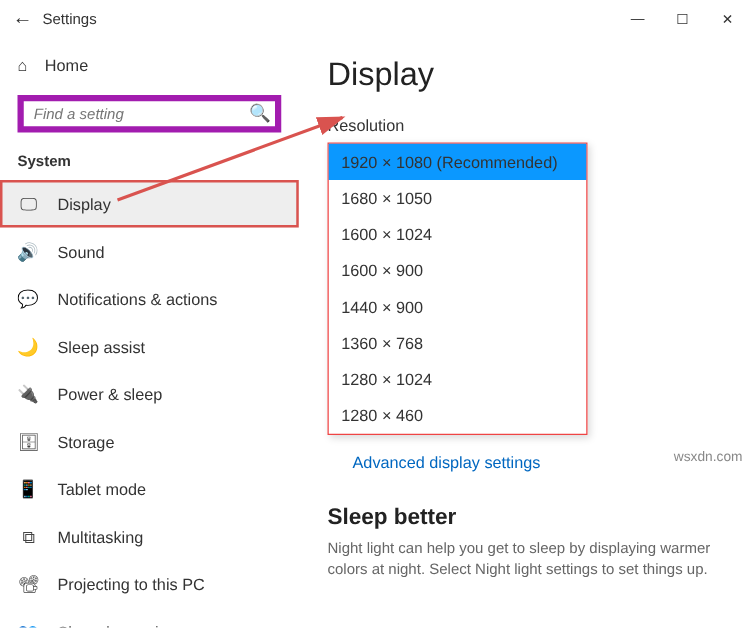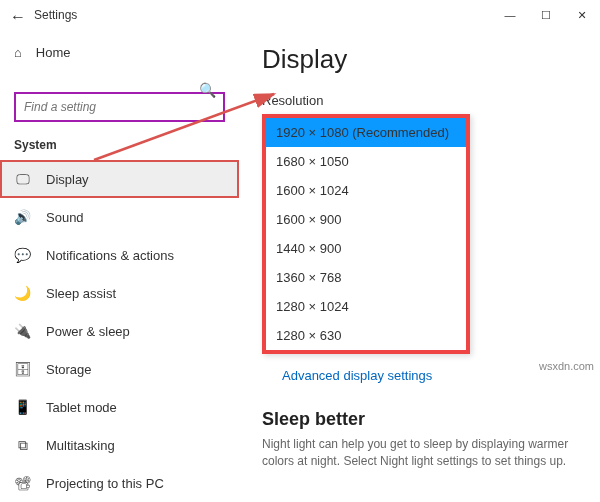--- a/index.html
+++ b/index.html
@@ -7,30 +7,30 @@
     .titlebar { height: 30px; display: flex; align-items: center; padding-left: 10px; font-size: 12px; color: #333; }
     .titlebar .back { width: 24px; font-size: 16px; color: #333; }
     .titlebar .title { flex: 1; }
     .wincontrols { display: flex; }
     .wincontrols div { width: 36px; height: 30px; display: flex; align-items: center; justify-content: center; font-size: 11px; color: #333; }
     .content { display: flex; height: calc(100% - 30px); }
     .sidebar { width: 240px; border-right: 1px solid transparent; padding: 4px 0; }
     .home-row { display: flex; align-items: center; height: 36px; padding: 0 14px; gap: 14px; font-size: 13px; color: #333; }
     .search-wrap { padding: 6px 14px 12px; }
     .search { position: relative; }
-    .search input { width: 100%; height: 30px; border: 2px solid #a21caf; padding: 0 30px 0 8px; font-size: 12px; color: #4c1d95; font-style: italic; margin-top: 16px; }
+    .search input { width: 100%; height: 30px; border: 5px solid #a21caf; padding: 0 30px 0 8px; font-size: 12px; color: #4c1d95; font-style: italic; }
     .search .sicon { position: absolute; right: 8px; top: 6px; color: #666; font-size: 14px; }
     .section-label { padding: 4px 14px 8px; font-size: 12px; font-weight: 600; color: #333; }
     .nav-item { display: flex; align-items: center; height: 38px; padding: 0 14px; gap: 14px; font-size: 13px; color: #333; cursor: pointer; }
     .nav-item .icn { width: 18px; text-align: center; color: #444; font-size: 14px; }
     .nav-item.selected { outline: 2px solid #d9534f; outline-offset: -2px; background: #eee; }
     .main { flex: 1; padding: 14px 22px; position: relative; overflow: hidden; }
     .page-h1 { font-size: 26px; font-weight: 400; color: #222; margin-bottom: 18px; }
     .field-label { font-size: 13px; color: #333; margin-bottom: 6px; margin-top: 0; }
-    .dropdown { width: 208px; border: 4px solid #ef4444; background: #fff; box-shadow: 2px 2px 6px rgba(0,0,0,0.15); font-size: 13px; }
+    .dropdown { width: 208px; border: 1px solid #ef4444; background: #fff; box-shadow: 2px 2px 6px rgba(0,0,0,0.15); font-size: 13px; }
     .dropdown .opt { padding: 7px 10px; color: #333; cursor: pointer; }
     .sel-hl { background: #0b98ff !important; }
     .link { color: #0067c0; font-size: 13px; margin-top: 14px; display: block; cursor: pointer; margin-left: 20px; }
     .section-h { font-size: 18px; font-weight: 700; margin-top: 26px; color: #222; }
     .body-text { font-size: 12px; color: #666; margin-top: 6px; max-width: 310px; line-height: 1.4; }
     .watermark { position: absolute; right: 6px; bottom: 130px; font-family: Arial, sans-serif; font-size: 11px; color: #888; }
     
     .arrow-svg { position: absolute; left: 74px; top: 88px; pointer-events: none; }
   </style>
 </head>
@@ -108,21 +108,21 @@
     <div class="field-label">Resolution</div>
 
     <div class="dropdown">
       <div class="opt sel-hl">1920 × 1080 (Recommended)</div>
       <div class="opt">1680 × 1050</div>
       <div class="opt">1600 × 1024</div>
       <div class="opt">1600 × 900</div>
       <div class="opt">1440 × 900</div>
       <div class="opt">1360 × 768</div>
       <div class="opt">1280 × 1024</div>
-      <div class="opt">1280 × 630</div>
+      <div class="opt">1280 × 460</div>
     </div>
 
     <a class="link">Advanced display settings</a>
 
     <h2 class="section-h">Sleep better</h2>
     <p class="body-text">Night light can help you get to sleep by displaying warmer colors at night. Select Night light settings to set things up.</p>
 
   </div>
 </div>
 

